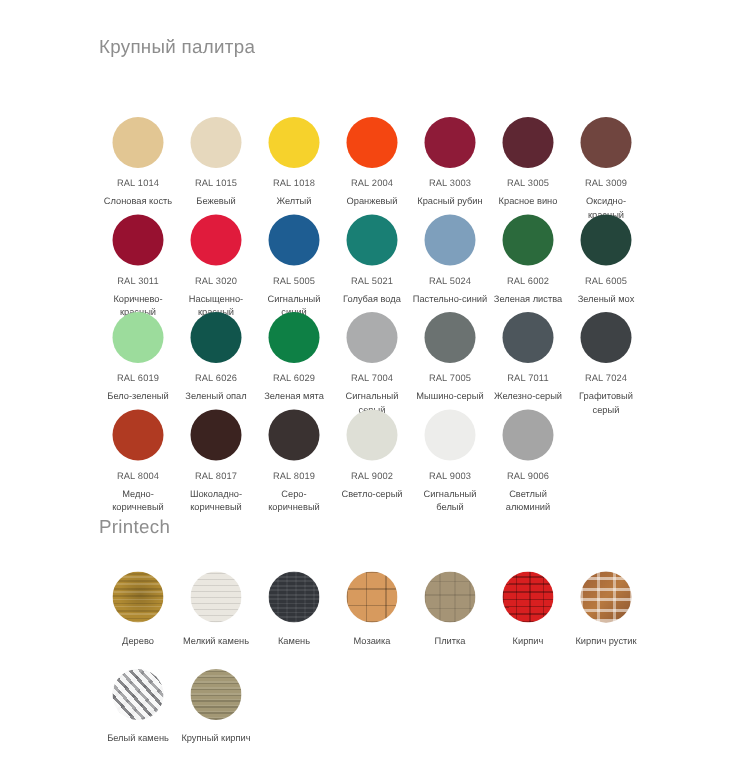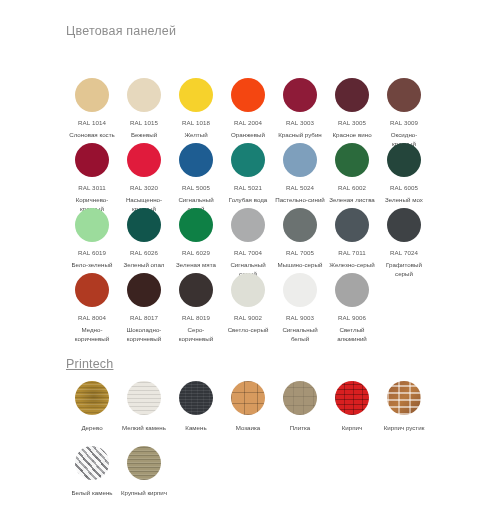--- a/index.html
+++ b/index.html
@@ -88,22 +88,21 @@
 
   .row1 { top: 78px; }
   .row2 { top: 143px; }
   .row3 { top: 208px; }
   .row4 { top: 273px; }
 
   
   .printech-title {
     position: absolute;
     left: 66px;
-    top: 357px;
-    text-decoration: underline;
+    top: 344px;
   }
   .prow1 { top: 381px; }
   .prow2 { top: 446px; }
 
   
   .tex-wood {
     background:
       repeating-linear-gradient(0deg,
         rgba(255,255,255,0.16) 0px, rgba(255,255,255,0.16) 1px,
         rgba(0,0,0,0.00) 1px, rgba(0,0,0,0.00) 2px,
@@ -181,21 +180,21 @@
         rgba(255,255,255,0.10) 1px, rgba(255,255,255,0.10) 2px,
         rgba(0,0,0,0.00) 2px, rgba(0,0,0,0.00) 4px);
   }
 </style>
 </head>
 <body>
 
 <div class="page">
 
   <div class="header-block">
-    <h2 class="section-title">Цветовая панелей</h2>
+    <h2 class="section-title">Крупный палитра</h2>
   </div>
 
   <div class="grid row1">
       <div class="cell">
         <div class="swatch" style="background-color: rgb(226, 198, 147);"></div>
         <div class="code">RAL 1014</div>
         <div class="name">Слоновая кость</div>
       </div>
       <div class="cell">
         <div class="swatch" style="background-color: rgb(230, 216, 189);"></div>

